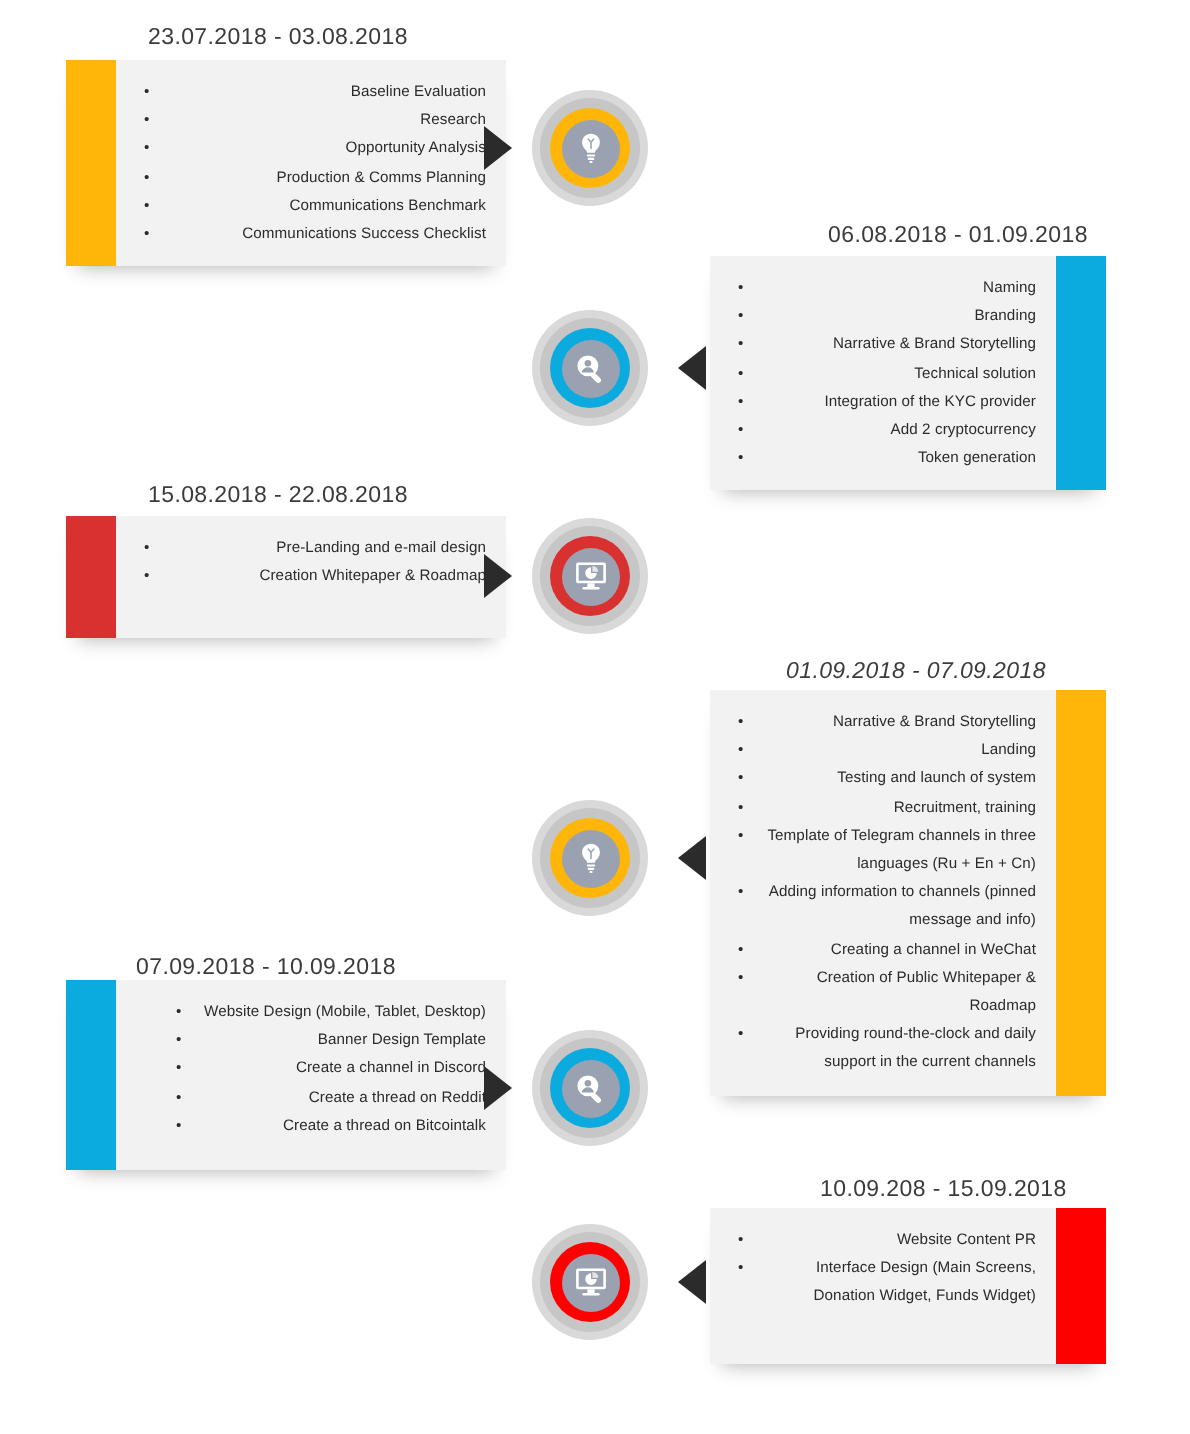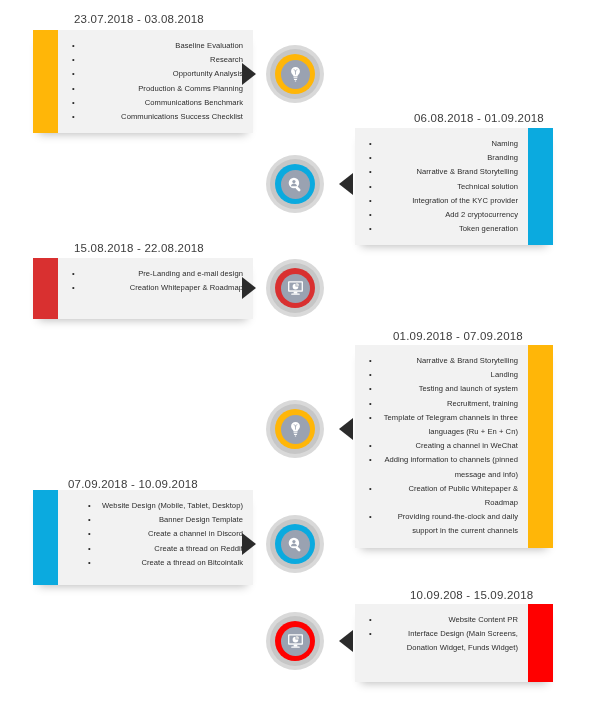--- a/index.html
+++ b/index.html
@@ -229,33 +229,33 @@
               <rect x="3.6" y="3.6" width="18.8" height="12" fill="#9aa2b1"></rect>
               <path d="M13 5.4a4.4 4.4 0 104.4 4.4H13z" fill="#ffffff"></path>
               <path d="M14.1 4.3v4.4h4.4a4.4 4.4 0 00-4.4-4.4z" fill="#e6e6e6"></path>
               <rect x="10.2" y="17.6" width="5.6" height="3" fill="#ffffff"></rect>
               <rect x="6.4" y="20.4" width="13.2" height="2" rx="1" fill="#ffffff"></rect>
             </svg>
           </div>
         </div>
       </div>
     </div>
-    <div class="stage-title" style="left: 393px; top: 329px;">01.09.2018 - 07.09.2018</div>
+    <div class="stage-title" style="left: 393px; top: 329px; font-style: italic;">01.09.2018 - 07.09.2018</div>
     <div class="card-wrap" style="left: 355px; top: 345px; width: 198px;">
       <div class="card" style="min-height: 190px; flex-direction: row-reverse;">
         <div class="spine" style="background: rgb(255, 182, 8);"></div>
         <div class="card-body">
           <ul class="item-list">
             <li>Narrative &amp; Brand Storytelling</li>
             <li>Landing</li>
             <li>Testing and launch of system</li>
             <li>Recruitment, training</li>
             <li>Template of Telegram channels in three languages (Ru + En + Cn)</li>
+            <li>Adding information to channels (pinned message and info)</li>
             <li>Creating a channel in WeChat</li>
-            <li>Adding information to channels (pinned message and info)</li>
             <li>Creation of Public Whitepaper &amp; Roadmap</li>
             <li>Providing round-the-clock and daily support in the current channels</li>
           </ul>
         </div>
       </div>
     </div>
     <div class="arrow left" style="left: 339px; top: 418px;"></div>
     <div class="badge" style="left: 266px; top: 400px;">
       <div class="ring-mid">
         <div class="ring-color" style="background: rgb(255, 182, 8);">

